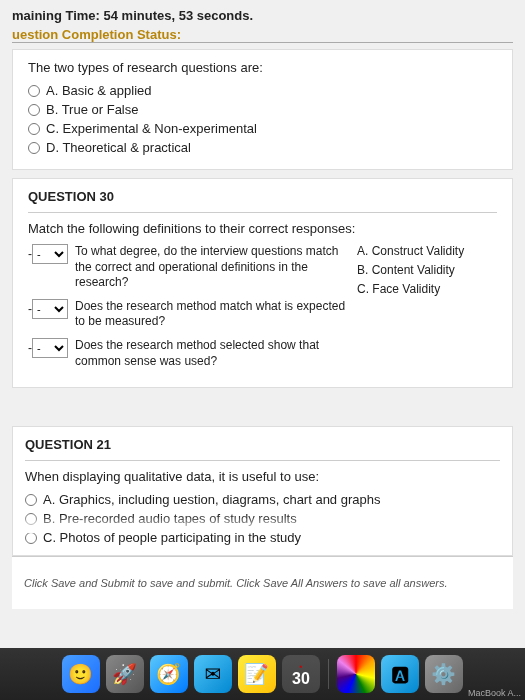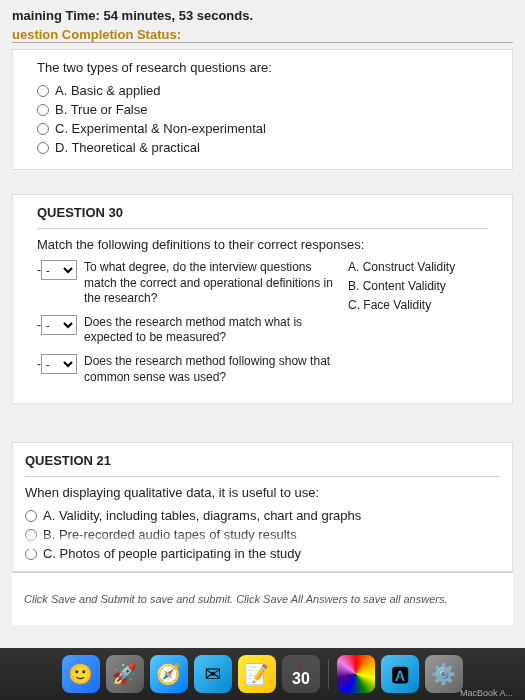--- a/index.html
+++ b/index.html
@@ -35,22 +35,22 @@
       font-size: 13px;
       font-weight: bold;
       color: #b8860b;
       margin-bottom: 6px;
       padding-bottom: 0;
       border-bottom: 1px solid #aaa;
     }
     .question-block {
       background: #fff;
       border: 1px solid #ddd;
-      margin-bottom: 24px;
-      padding: 10px 24px;
+      margin-bottom: 8px;
+      padding: 10px 15px;
     }
     .question-text {
       font-size: 13px;
       color: #222;
       margin-bottom: 8px;
     }
     .radio-option {
       display: flex;
       align-items: center;
       margin-bottom: 4px;
@@ -171,21 +171,21 @@
     .dock-item.appstore { background: linear-gradient(135deg, #4fc3f7, #0288d1); }
     .dock-item.settings { background: linear-gradient(135deg, #999, #666); }
     .dock-divider {
       width: 1px;
       height: 30px;
       background: rgba(255,255,255,0.2);
       margin: 0 2px;
     }
     .macbook-label {
       position: absolute;
-      right: 12px;
+      right: 4px;
       bottom: 2px;
       font-size: 9px;
       color: #aaa;
     }
     .dock-date {
       display: flex;
       flex-direction: column;
       align-items: center;
       justify-content: center;
       width: 38px;
@@ -270,38 +270,38 @@
           <div class="match-row">
             <div class="match-selector">
               <span>- </span>
               <select>
                 <option>-</option>
                 <option>A</option>
                 <option>B</option>
                 <option>C</option>
               </select>
             </div>
-            <div class="match-text">Does the research method following show that common sense was used?</div>
+            <div class="match-text">Does the research method selected show that common sense was used?</div>
           </div>
         </div>
         <div class="match-right">
           <div class="match-answer">A. Construct Validity</div>
           <div class="match-answer">B. Content Validity</div>
           <div class="match-answer">C. Face Validity</div>
         </div>
       </div>
     </div>
 
     <div class="q21-block">
       <div class="question-header">QUESTION 21</div>
       <hr class="question-divider">
       <div class="question-text">When displaying qualitative data, it is useful to use:</div>
       <div class="radio-option">
         <input type="radio" name="q21" style="">
-        <span>A. Validity, including tables, diagrams, chart and graphs</span>
+        <span>A. Graphics, including uestion, diagrams, chart and graphs</span>
       </div>
       <div class="radio-option">
         <input type="radio" name="q21" style="">
         <span>B. Pre-recorded audio tapes of study results</span>
       </div>
       <div class="radio-option">
         <input type="radio" name="q21" style="">
         <span>C. Photos of people participating in the study</span>
       </div>
       <div class="fade-overlay"></div>

